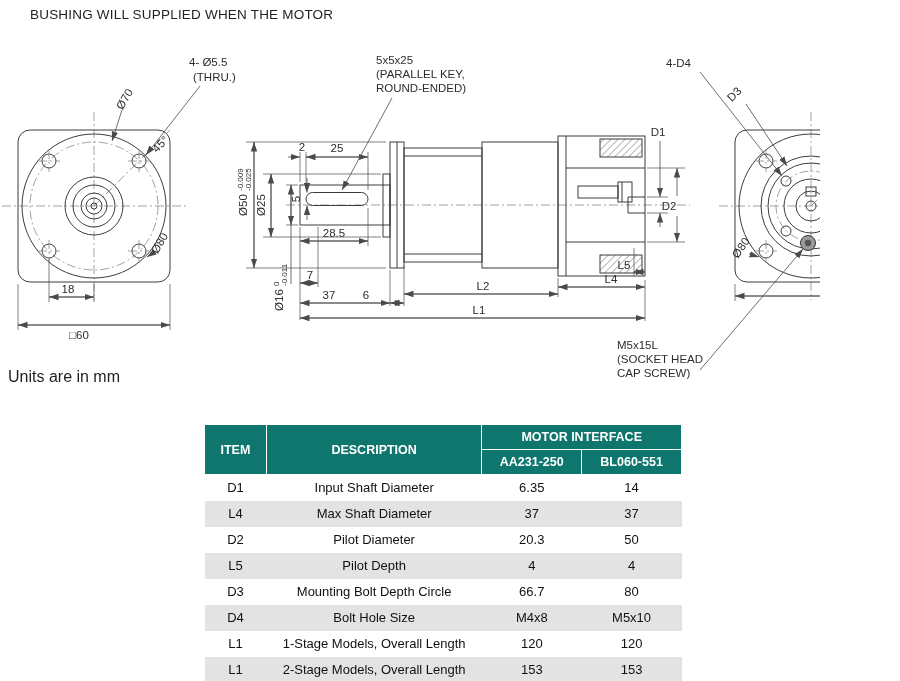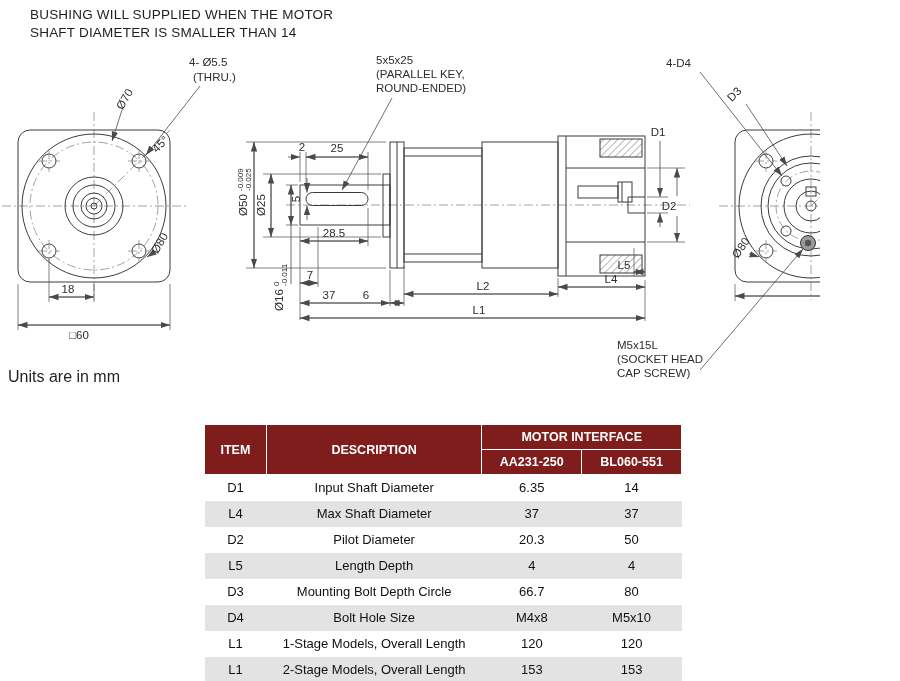--- a/index.html
+++ b/index.html
@@ -12,33 +12,32 @@
   .t{font-size:11.5px;}
   .ts{font-size:8px;}
   .ln{stroke:#3c3c3c;stroke-width:1;fill:none;}
   .cl{stroke:#8a8a8a;stroke-width:.8;fill:none;stroke-dasharray:9 3 2 3;}
   .dim{stroke:#4a4a4a;stroke-width:.8;fill:none;}
   .ext{stroke:#4a4a4a;stroke-width:.7;fill:none;}
   
   .spec-table{position:absolute;left:204px;top:424px;width:478px;}
   .spec-table table{border-collapse:collapse;width:100%;font-size:13px;color:#111;
                     border-bottom:2.5px solid #4a4a4a;}
-  .spec-table th{background:#7f1d1d;color:#fff;font-weight:bold;font-size:12.5px;
+  .spec-table th{background:#0f766e;color:#fff;font-weight:bold;font-size:12.5px;
                  padding:3px 4px;border:1px solid #fff;height:18px;}
   .spec-table td{text-align:center;padding:5px 4px;line-height:16px;}
   .spec-table tbody tr:nth-child(even){background:#e3e3e3;}
 </style>
 </head>
 <body>
 
 <div class="page">
 
   <div class="note">
     <div>BUSHING WILL SUPPLIED WHEN THE MOTOR</div>
-    <div>SHAFT DIAMETER IS SMALLER THAN 14</div>
   </div>
 
   <div class="units">Units are in mm</div>
 
   <svg width="900" height="415" viewBox="0 0 900 415">
     <defs>
       <marker id="ar" markerUnits="userSpaceOnUse" markerWidth="10" markerHeight="8" refX="9.5" refY="4" orient="auto">
         <path d="M9.5,4 L0,0.8 L0,7.2 Z" fill="#4a4a4a"></path>
       </marker>
       <pattern id="hat" patternUnits="userSpaceOnUse" width="5" height="5" patternTransform="rotate(45)">
@@ -372,21 +371,21 @@
           <td>37</td>
         </tr>
         <tr>
           <td>D2</td>
           <td>Pilot Diameter</td>
           <td>20.3</td>
           <td>50</td>
         </tr>
         <tr>
           <td>L5</td>
-          <td>Length Depth</td>
+          <td>Pilot Depth</td>
           <td>4</td>
           <td>4</td>
         </tr>
         <tr>
           <td>D3</td>
           <td>Mounting Bolt Depth Circle</td>
           <td>66.7</td>
           <td>80</td>
         </tr>
         <tr>

